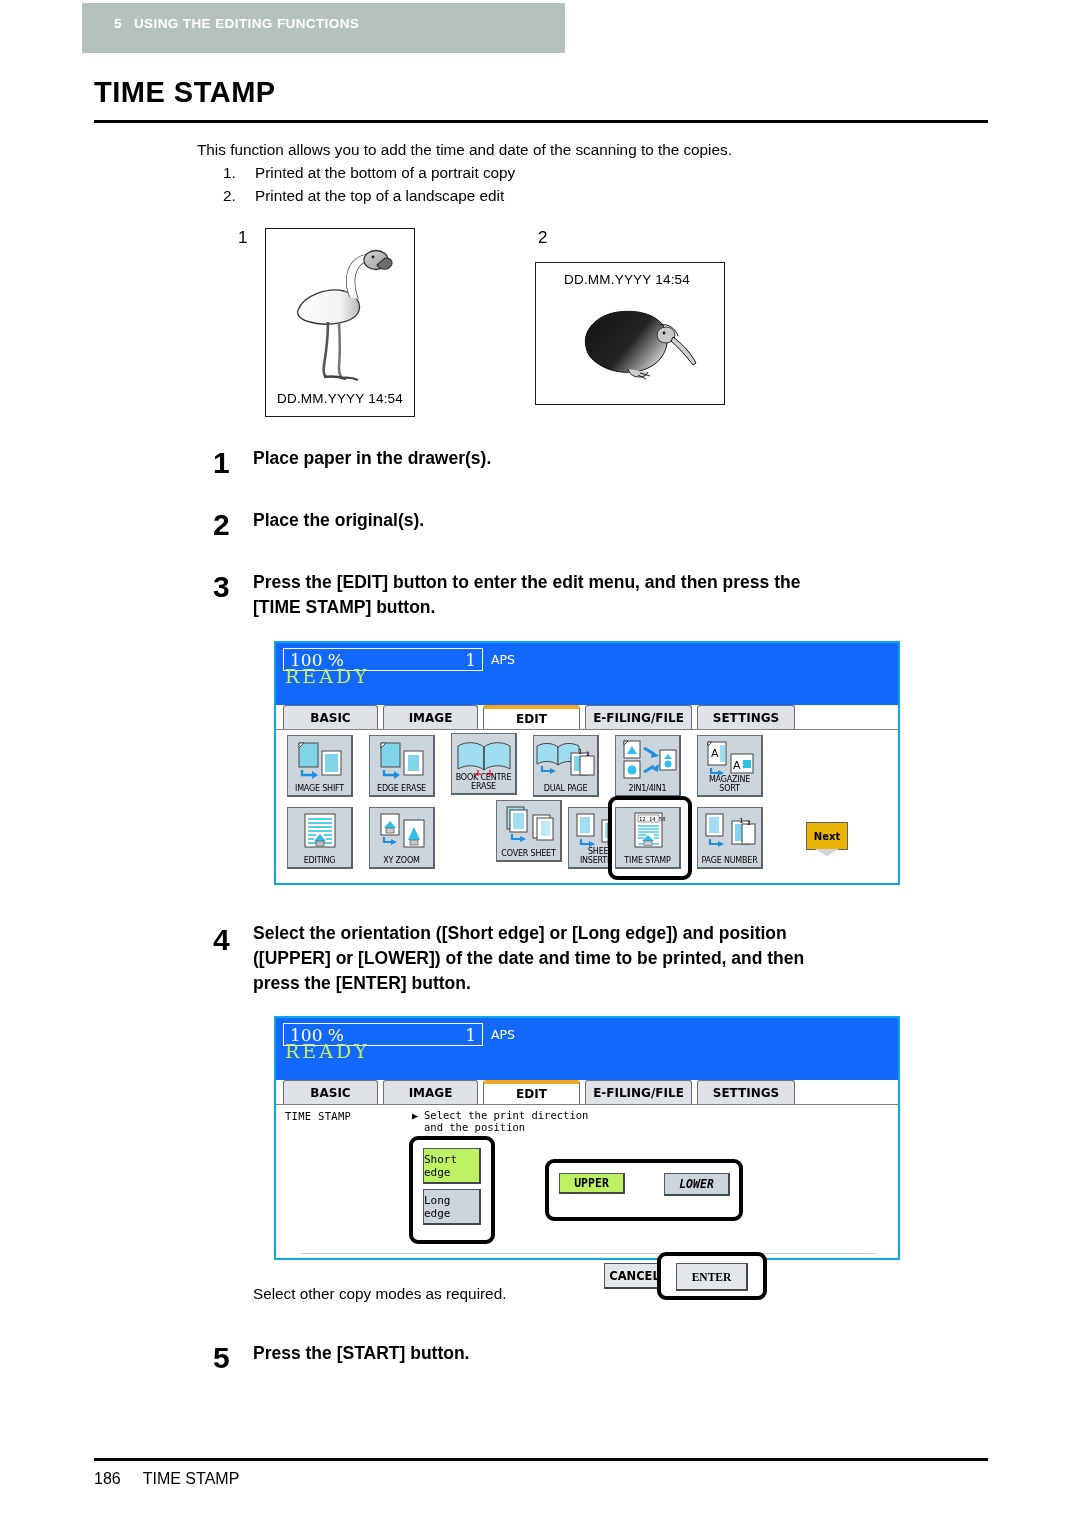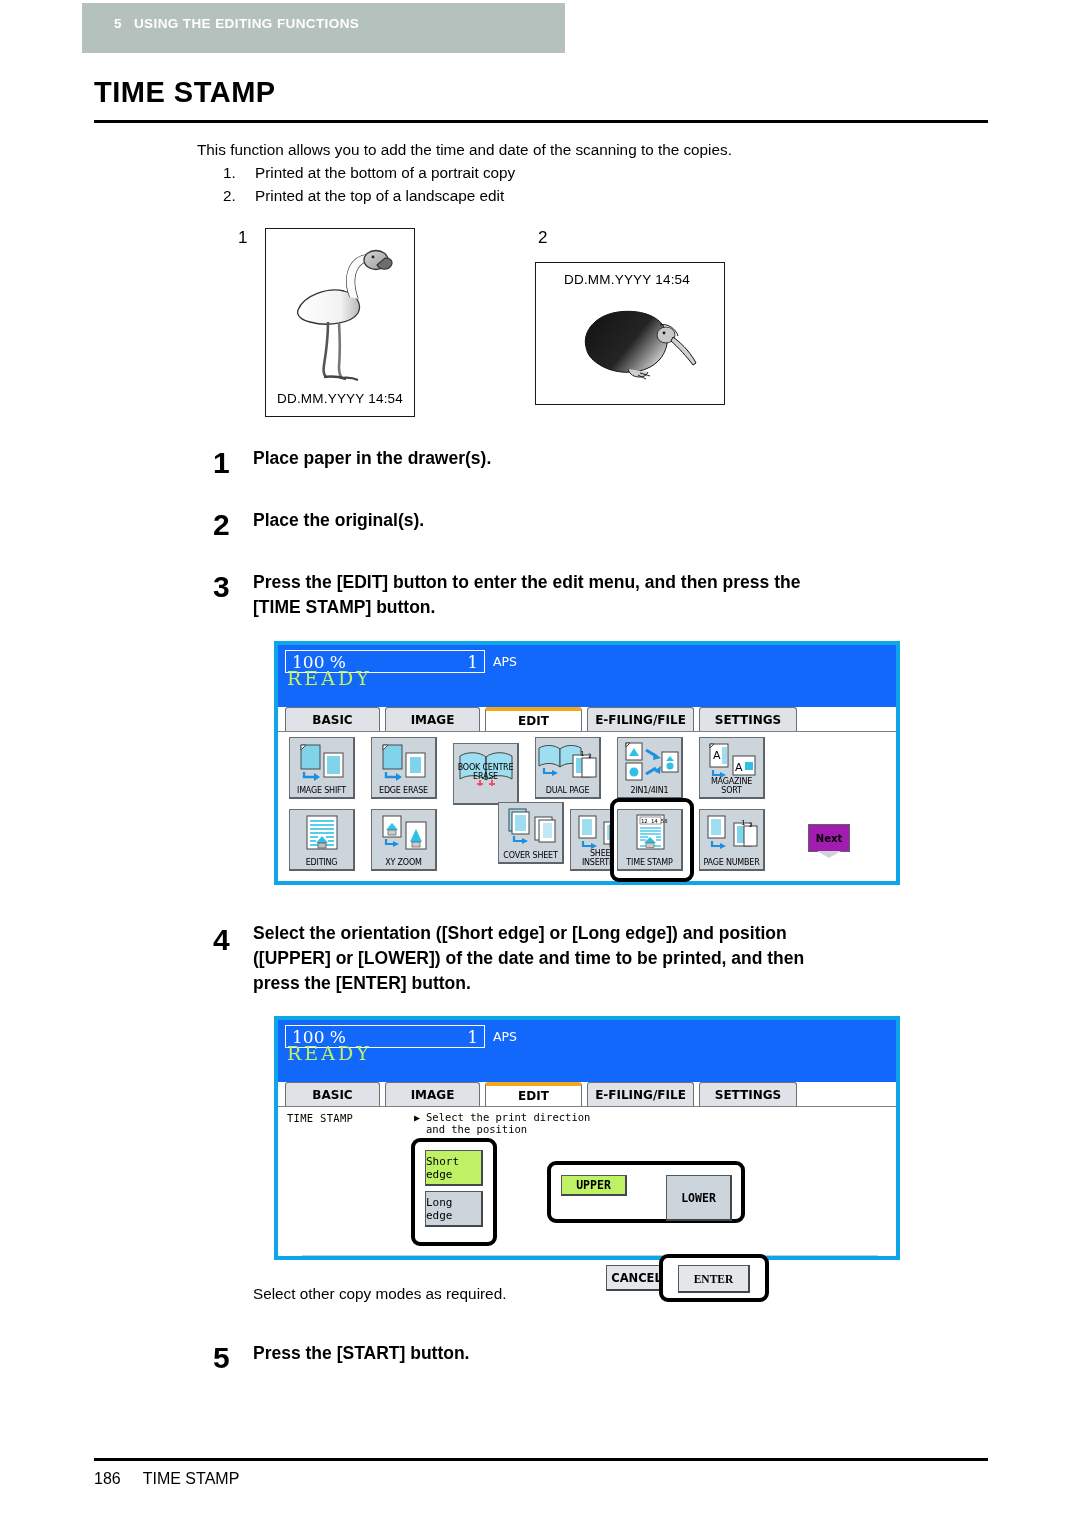--- a/index.html
+++ b/index.html
@@ -67,21 +67,21 @@
     position:absolute;font-size:17.5px;font-weight:bold;line-height:25px;
   }
   .note{
     position:absolute;font-size:15.3px;
   }
 
   
   .panel{
     position:absolute;
     background:#ffffff;
-    border:4px solid #0ea5e9;
+    border:2px solid #0ea5e9;
     box-sizing:border-box;
     font-family:"DejaVu Sans Mono", monospace;
   }
   .panel-blue{
     position:absolute;left:0;top:0;right:0;height:62px;background:#1368fc;
   }
   .ratio-box{
     position:absolute;left:7px;top:5px;width:200px;height:23px;
     border:1px solid #ffffff;
     box-sizing:border-box;
@@ -157,21 +157,21 @@
   .hl-ring{
     position:absolute;
     border:4px solid #000;
     border-radius:9px;
     box-sizing:border-box;
     background:#fff;
     z-index:4;
   }
   .next-btn{
     position:absolute;width:40px;height:26px;
-    background:#a21caf;border:1px solid #5e6368;
+    background:#eab308;border:1px solid #5e6368;
     font-size:10px;font-weight:bold;
     display:flex;align-items:center;justify-content:center;
     font-family:"DejaVu Sans", sans-serif;
   }
   .next-btn::after{
     content:"";position:absolute;left:8px;bottom:-7px;
     width:0;height:0;border-left:12px solid transparent;
     border-right:12px solid transparent;border-top:7px solid #ccd4dc;
   }
 
@@ -354,21 +354,21 @@
         <rect x="11" y="3" width="19" height="24" fill="#7fd4ea" stroke="#4a4a4a"></rect>
         <path d="M11,3 l5,0 l-5,5 Z" fill="#fff" stroke="#4a4a4a"></path>
         <rect x="34" y="11" width="19" height="24" fill="#fff" stroke="#4a4a4a"></rect>
         <rect x="38" y="15" width="11" height="16" fill="#7fd4ea"></rect>
         <path d="M14,30 l0,5 l12,0" fill="none" stroke="#1d8fe0" stroke-width="2.4"></path>
         <path d="M24,31 l6,4 l-6,4 Z" fill="#1d8fe0"></path>
       </svg>
       <div class="lbl">EDGE ERASE</div>
     </div>
 
-    <div class="fbtn" style="left:175px;top:11px;justify-content:center;">
+    <div class="fbtn" style="left:175px;top:3px;">
       <svg class="glyph" viewBox="0 0 66 40">
         <path d="M6,8 C14,3 26,4 32,9 L32,32 C26,27 14,26 6,31 Z" fill="#9fdef0" stroke="#444"></path>
         <path d="M58,8 C50,3 38,4 32,9 L32,32 C38,27 50,26 58,31 Z" fill="#9fdef0" stroke="#444"></path>
         <line x1="32" y1="9" x2="32" y2="32" stroke="#444"></line>
         <path d="M26,32 l0,6 M38,32 l0,6" stroke="#f24f6e" stroke-width="2"></path>
         <path d="M23,36 l6,0 M35,36 l6,0" stroke="#f24f6e" stroke-width="2"></path>
       </svg>
       <div class="lbl">BOOK CENTRE
 ERASE</div>
     </div>
@@ -553,21 +553,21 @@
     <div class="p2-arrow">▶</div>
     <div class="p2-prompt">Select the print direction
 and the position</div>
 
     <div class="hl-ring" style="left:133px;top:31px;width:86px;height:108px;"></div>
     <div class="opt-btn sel" style="left:147px;top:43px;width:58px;height:36px;z-index:5;">Short edge</div>
     <div class="opt-btn" style="left:147px;top:84px;width:58px;height:36px;z-index:5;">Long edge</div>
 
     <div class="hl-ring" style="left:269px;top:54px;width:198px;height:62px;"></div>
     <div class="opt-btn sel bold" style="left:283px;top:68px;width:66px;height:21px;z-index:5;">UPPER</div>
-    <div class="opt-btn bold" style="left:388px;top:68px;width:66px;height:46px;z-index:5;">LOWER</div>
+    <div class="opt-btn bold" style="left:388px;top:68px;width:66px;height:23px;z-index:5;font-style:italic;">LOWER</div>
 
     <div class="hr-light" style="left:24px;top:148px;width:576px;"></div>
 
     <div class="act-btn" style="left:328px;top:158px;width:62px;height:26px;">CANCEL</div>
     <div class="hl-ring" style="left:381px;top:147px;width:110px;height:48px;"></div>
     <div class="act-btn" style="left:400px;top:158px;width:72px;height:28px;z-index:6;font-family:Liberation Serif, serif;">ENTER</div>
   </div>
 </div>
 
 <div class="note" style="left:253px;top:1285px;">Select other copy modes as required.</div>

